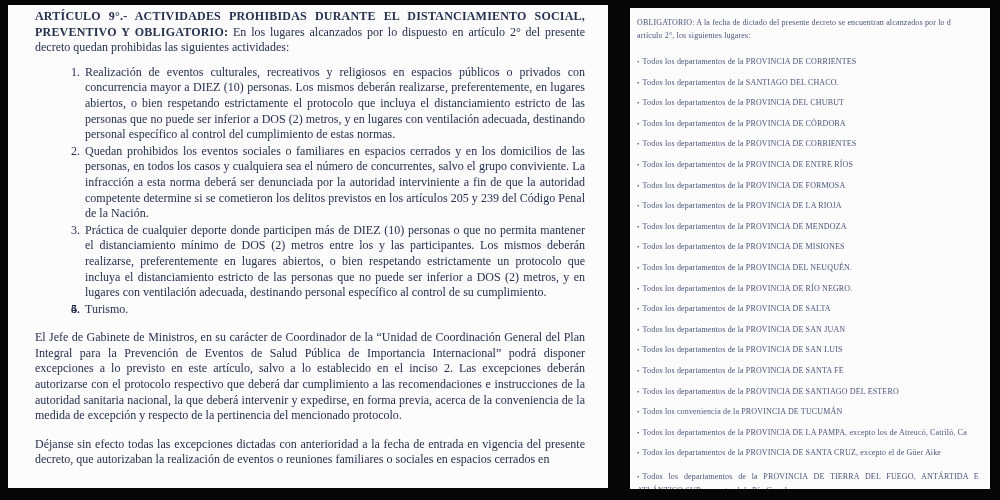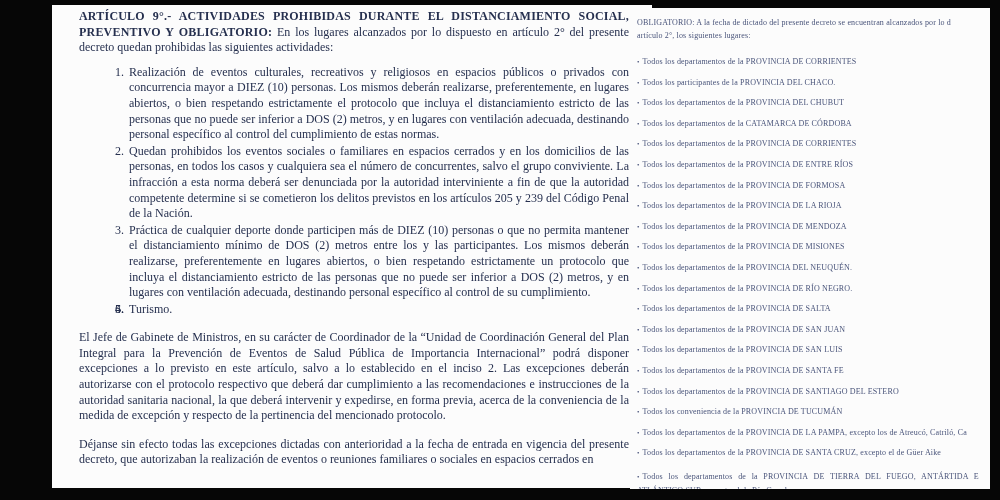--- a/index.html
+++ b/index.html
@@ -18,21 +18,20 @@
   }
   
   .page-left {
     left: 8px; top: 5px;
     width: 600px; height: 483px;
     color: #26304f;
     padding: 4px 23px 0 27px;
     font-size: 12px;
     line-height: 15.6px;
     text-align: justify;
-    margin-left: 44px;
   }
   .heading { margin: 0 0 9px 0; }
   .heading .hbold { font-weight: bold; letter-spacing: 0.2px; }
   .numlist { margin: 0 0 13px 0; }
   .numlist .li { position: relative; padding-left: 50px; margin: 0 0 1px 0; }
   .numlist .num { position: absolute; left: 36px; top: 0; }
   .para { margin: 0 0 13px 0; }
   
   .page-right {
     left: 630px; top: 8px;
@@ -83,25 +82,25 @@
 
       <div>
         <div class="rline">OBLIGATORIO: A la fecha de dictado del presente decreto se encuentran alcanzados por lo d</div>
         <div class="rline">artículo 2°, los siguientes lugares:</div>
       </div>
 
       <div class="bullets">
 
           <div class="bullet"><span class="bdot">•</span><span>Todos los departamentos de la PROVINCIA DE CORRIENTES</span></div>
 
-          <div class="bullet"><span class="bdot">•</span><span>Todos los participantes de la PROVINCIA DEL CHACO.</span></div>
+          <div class="bullet"><span class="bdot">•</span><span>Todos los departamentos de la SANTIAGO DEL CHACO.</span></div>
 
           <div class="bullet"><span class="bdot">•</span><span>Todos los departamentos de la PROVINCIA DEL CHUBUT</span></div>
 
-          <div class="bullet"><span class="bdot">•</span><span>Todos los departamentos de la CATAMARCA DE CÓRDOBA</span></div>
+          <div class="bullet"><span class="bdot">•</span><span>Todos los departamentos de la PROVINCIA DE CÓRDOBA</span></div>
 
           <div class="bullet"><span class="bdot">•</span><span>Todos los departamentos de la PROVINCIA DE CORRIENTES</span></div>
 
           <div class="bullet"><span class="bdot">•</span><span>Todos los departamentos de la PROVINCIA DE ENTRE RÍOS</span></div>
 
           <div class="bullet"><span class="bdot">•</span><span>Todos los departamentos de la PROVINCIA DE FORMOSA</span></div>
 
           <div class="bullet"><span class="bdot">•</span><span>Todos los departamentos de la PROVINCIA DE LA RIOJA</span></div>
 
           <div class="bullet"><span class="bdot">•</span><span>Todos los departamentos de la PROVINCIA DE MENDOZA</span></div>

